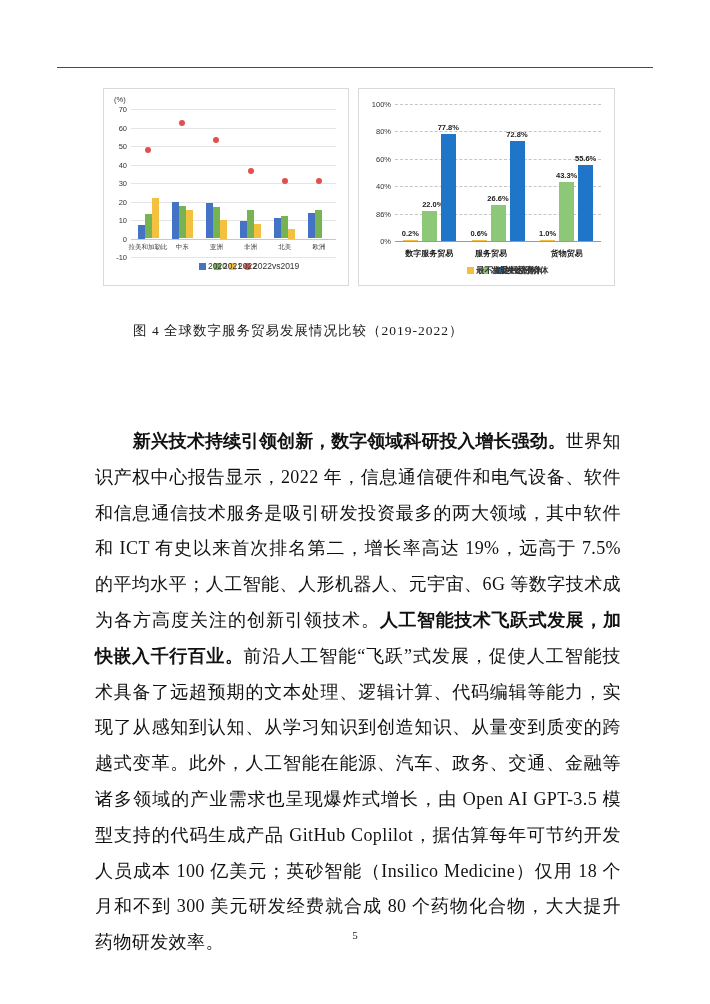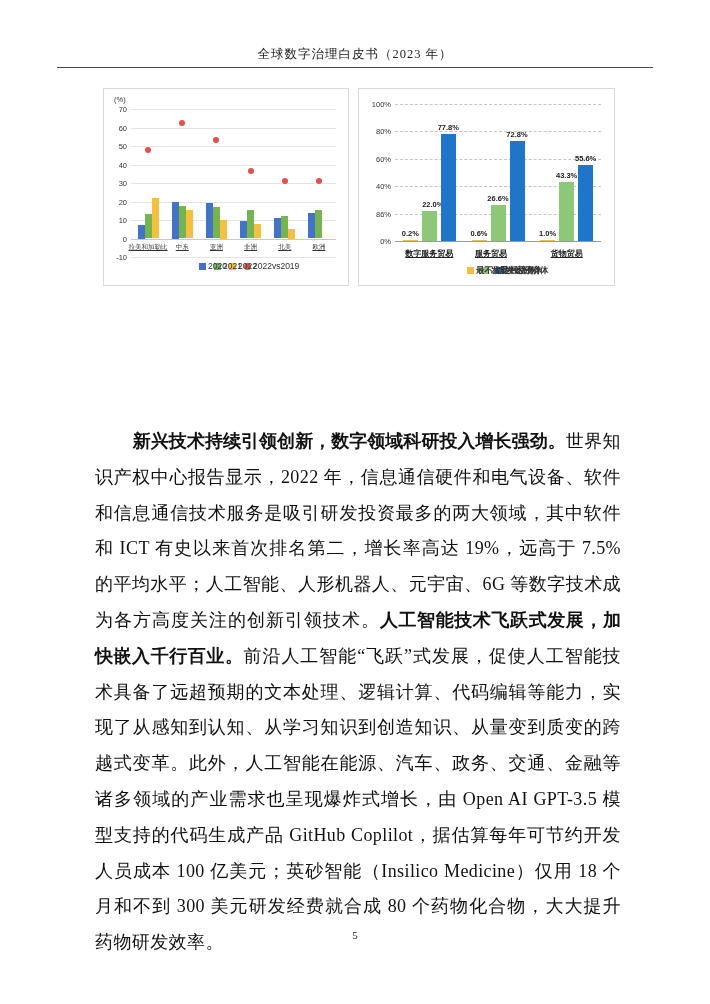--- a/index.html
+++ b/index.html
@@ -13,21 +13,21 @@
   .chart-box{position:absolute;top:88px;height:196px;background:#fff;border:1px solid #d9d9d9;
     font-family:"Liberation Sans","DejaVu Sans",sans-serif;}
   #chart-left{left:103px;width:244px;}
   #chart-right{left:358px;width:255px;}
   .chart-box *{position:absolute;box-sizing:border-box;}
   .gridline{height:0;border-top:1px solid #e4e4e4;}
   .gridline.dashed{border-top:1px dashed #c6c6c6;}
   .gridline.zero{border-top:1px solid #c9c9c9;}
   .gridline.axis{border-top:1px solid #9a9a9a;}
   .ytick{font-size:7.5px;color:#333;text-align:right;transform:translateY(-50%);}
-  .xtick{font-size:6.5px;color:#333;text-align:right;transform:translateX(-50%);white-space:nowrap;text-decoration:underline;}
+  .xtick{font-size:6.5px;color:#333;text-align:right;transform:translateX(-50%);white-space:nowrap;}
   .xtick.bold{font-size:8px;font-weight:700;color:#222;}
   .bar{bottom:auto;}
   .dot{width:6px;height:6px;border-radius:50%;}
   .val-label{font-size:7.5px;font-weight:700;color:#1a1a1a;transform:translateX(-50%);white-space:nowrap;}
   .unit-label{font-size:7.5px;color:#333;}
   .legend{left:0;right:0;text-align:center;font-size:8.5px;color:#333;white-space:nowrap;}
   .legend .item{position:static;display:inline-block;margin:0 3px;}
   .legend .sw{position:static;display:inline-block;width:7px;height:7px;margin-right:2px;vertical-align:-1px;}
   .legend .sw.round{border-radius:50%;}
   .legend.bold{font-weight:700;}
@@ -44,21 +44,20 @@
     color:#111;letter-spacing:0.4px;}
   #body-paragraph .b{font-family:"Liberation Sans","DejaVu Sans",sans-serif;
     font-weight:700;letter-spacing:0;}
   
   #page-number{position:absolute;top:929px;left:0;right:0;text-align:center;font-size:11px;color:#222;}
 </style>
 </head>
 <body>
 
 <div id="page">
-  <div id="header-title">全球数字治理白皮书（2023 年）</div>
   <div id="header-divider"></div>
 
   <div id="chart-left" class="chart-box">
       <div class="unit-label" style="left: 10px; top: 6px;">(%)</div>
       <div class="gridline" style="left: 27px; width: 205px; top: 20px;"></div>
       <div class="ytick" style="left: 2px; width: 21px; top: 20px;">70</div>
       <div class="gridline" style="left: 27px; width: 205px; top: 38.5px;"></div>
       <div class="ytick" style="left: 2px; width: 21px; top: 38.5px;">60</div>
       <div class="gridline" style="left: 27px; width: 205px; top: 57px;"></div>
       <div class="ytick" style="left: 2px; width: 21px; top: 57px;">50</div>
@@ -136,18 +135,19 @@
       <div class="bar" style="left: 181.167px; top: 150.63px; width: 15px; height: 1.37px; background: rgb(245, 190, 65);"></div>
       <div class="val-label" style="left: 188.667px; top: 139.63px;">1.0%</div>
       <div class="bar" style="left: 200.167px; top: 92.679px; width: 15px; height: 59.321px; background: rgb(140, 200, 120);"></div>
       <div class="val-label" style="left: 207.667px; top: 81.679px;">43.3%</div>
       <div class="bar" style="left: 219.167px; top: 75.828px; width: 15px; height: 76.172px; background: rgb(31, 118, 200);"></div>
       <div class="val-label" style="left: 226.667px; top: 64.828px;">55.6%</div>
       <div class="xtick bold" style="left: 207.667px; top: 159px;">货物贸易</div>
       <div class="legend bold" style="top: 176px;"><div class="item"><div class="sw" style="background: rgb(245, 190, 65);"></div><span>最不发达经济体</span></div><div class="item"><div class="sw" style="background: rgb(140, 200, 120);"></div><span>发展中经济体</span></div><div class="item"><div class="sw" style="background: rgb(31, 118, 200);"></div><span>发达经济体</span></div></div>
     </div>
 
+  <div id="caption-figure">图 4 全球数字服务贸易发展情况比较（2019-2022）</div>
 
 
   <p id="body-paragraph"><span class="b">新兴技术持续引领创新，数字领域科研投入增长强劲。</span><span>世界知识产权中心报告显示，2022 年，信息通信硬件和电气设备、软件和信息通信技术服务是吸引研发投资最多的两大领域，其中软件和 ICT 有史以来首次排名第二，增长率高达 19%，远高于 7.5%的平均水平；人工智能、人形机器人、元宇宙、6G 等数字技术成为各方高度关注的创新引领技术。</span><span class="b">人工智能技术飞跃式发展，加快嵌入千行百业。</span><span>前沿人工智能“飞跃”式发展，促使人工智能技术具备了远超预期的文本处理、逻辑计算、代码编辑等能力，实现了从感知到认知、从学习知识到创造知识、从量变到质变的跨越式变革。此外，人工智能在能源、汽车、政务、交通、金融等诸多领域的产业需求也呈现爆炸式增长，由 Open AI GPT-3.5 模型支持的代码生成产品 GitHub Coplilot，据估算每年可节约开发人员成本 100 亿美元；英砂智能（Insilico Medicine）仅用 18 个月和不到 300 美元研发经费就合成 80 个药物化合物，大大提升药物研发效率。</span></p>
 
   <div id="page-number">5</div>
 </div>
 
 </body></html>

